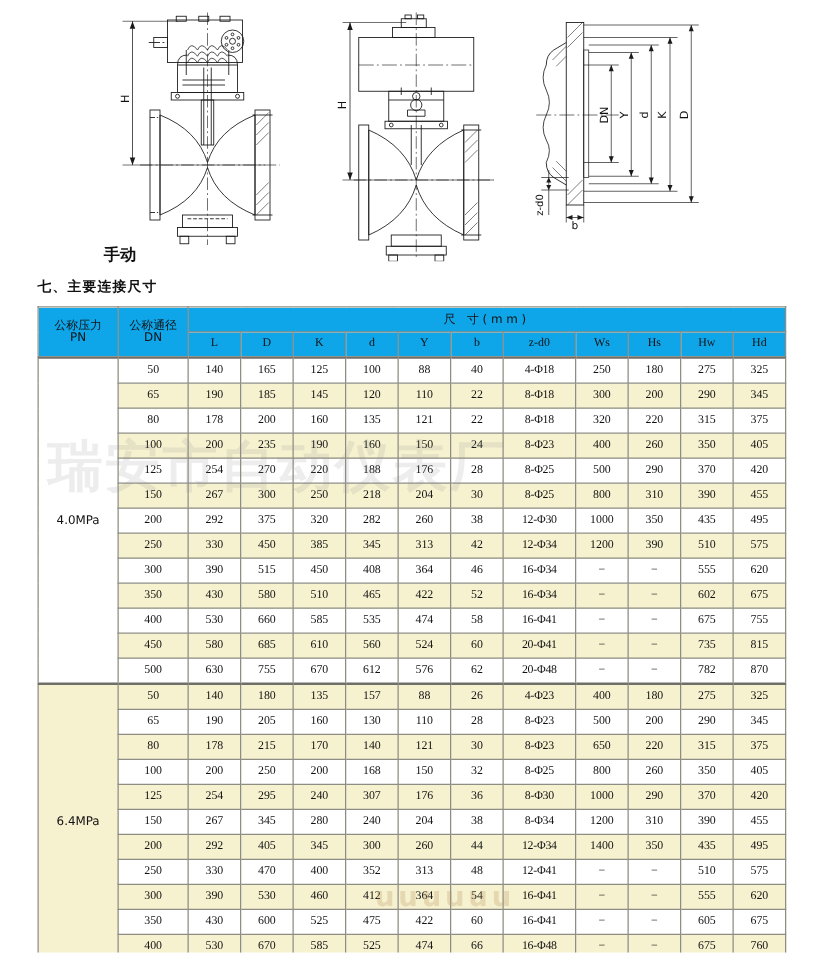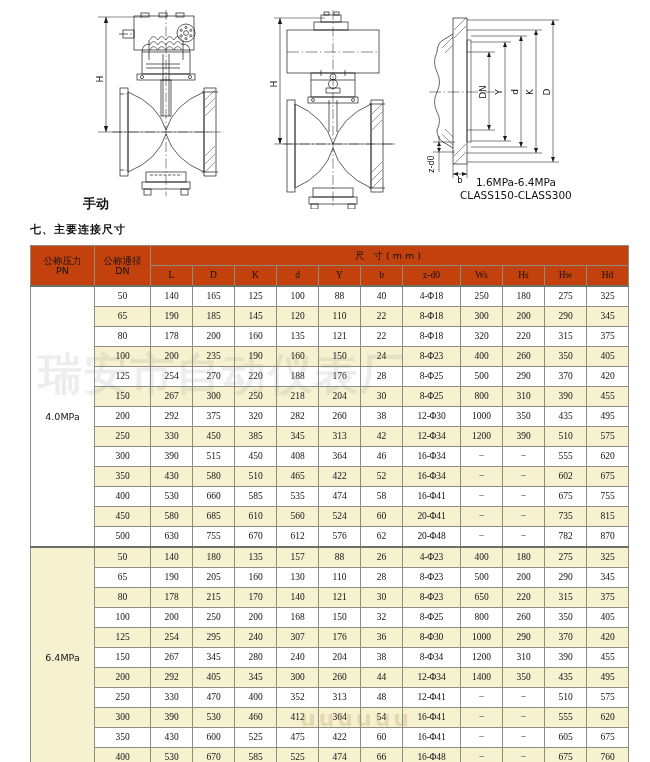--- a/index.html
+++ b/index.html
@@ -73,21 +73,21 @@
     vertical-align: middle;
     font-weight: normal;
     font-size: 9.5px;
     color: #121212;
     padding: 0;
     height: 19px;
     line-height: 1.05;
     background-clip: padding-box;
   }
   thead th {
-    background: #c2410c;
+    background: #0ea5e9;
     font-size: 10px;
   }
   th.hdr-cn {
     font-family: "DejaVu Sans", "Liberation Sans", sans-serif;
     font-weight: bold;
     font-size: 9.5px;
     line-height: 12px;
   }
   th.hdr-span {
     font-family: "DejaVu Sans", "Liberation Sans", sans-serif;
@@ -371,24 +371,20 @@
         <path d="M14 148 l-2 -4 h4 z" fill="#1a1a1a" stroke="none"></path>
       </g>
       <text x="9" y="160" font-family="DejaVu Sans, sans-serif" font-size="8" fill="#111" transform="rotate(-90 9 160)" text-anchor="middle" stroke="none">z-d0</text>
 
       <line x1="4" y1="88" x2="70" y2="88" stroke-dasharray="12,2.5,1.5,2.5" stroke-width="0.5"></line>
     </g>
   </svg>
 
   <div class="dwg-caption" id="cap-manual">手动</div>
 
-  <div class="dwg-caption" id="cap-flange">
-    <div>1.6MPa-6.4MPa</div>
-    <div>CLASS150-CLASS300</div>
-  </div>
 </div>
 
 <div id="section-heading">七、主要连接尺寸</div>
 
 <div id="watermark">瑞安市自动仪表厂</div>
 <div id="watermark2">uuuuuu</div>
 
 <div id="table-wrap">
   <table class="dims">
     <colgroup>

